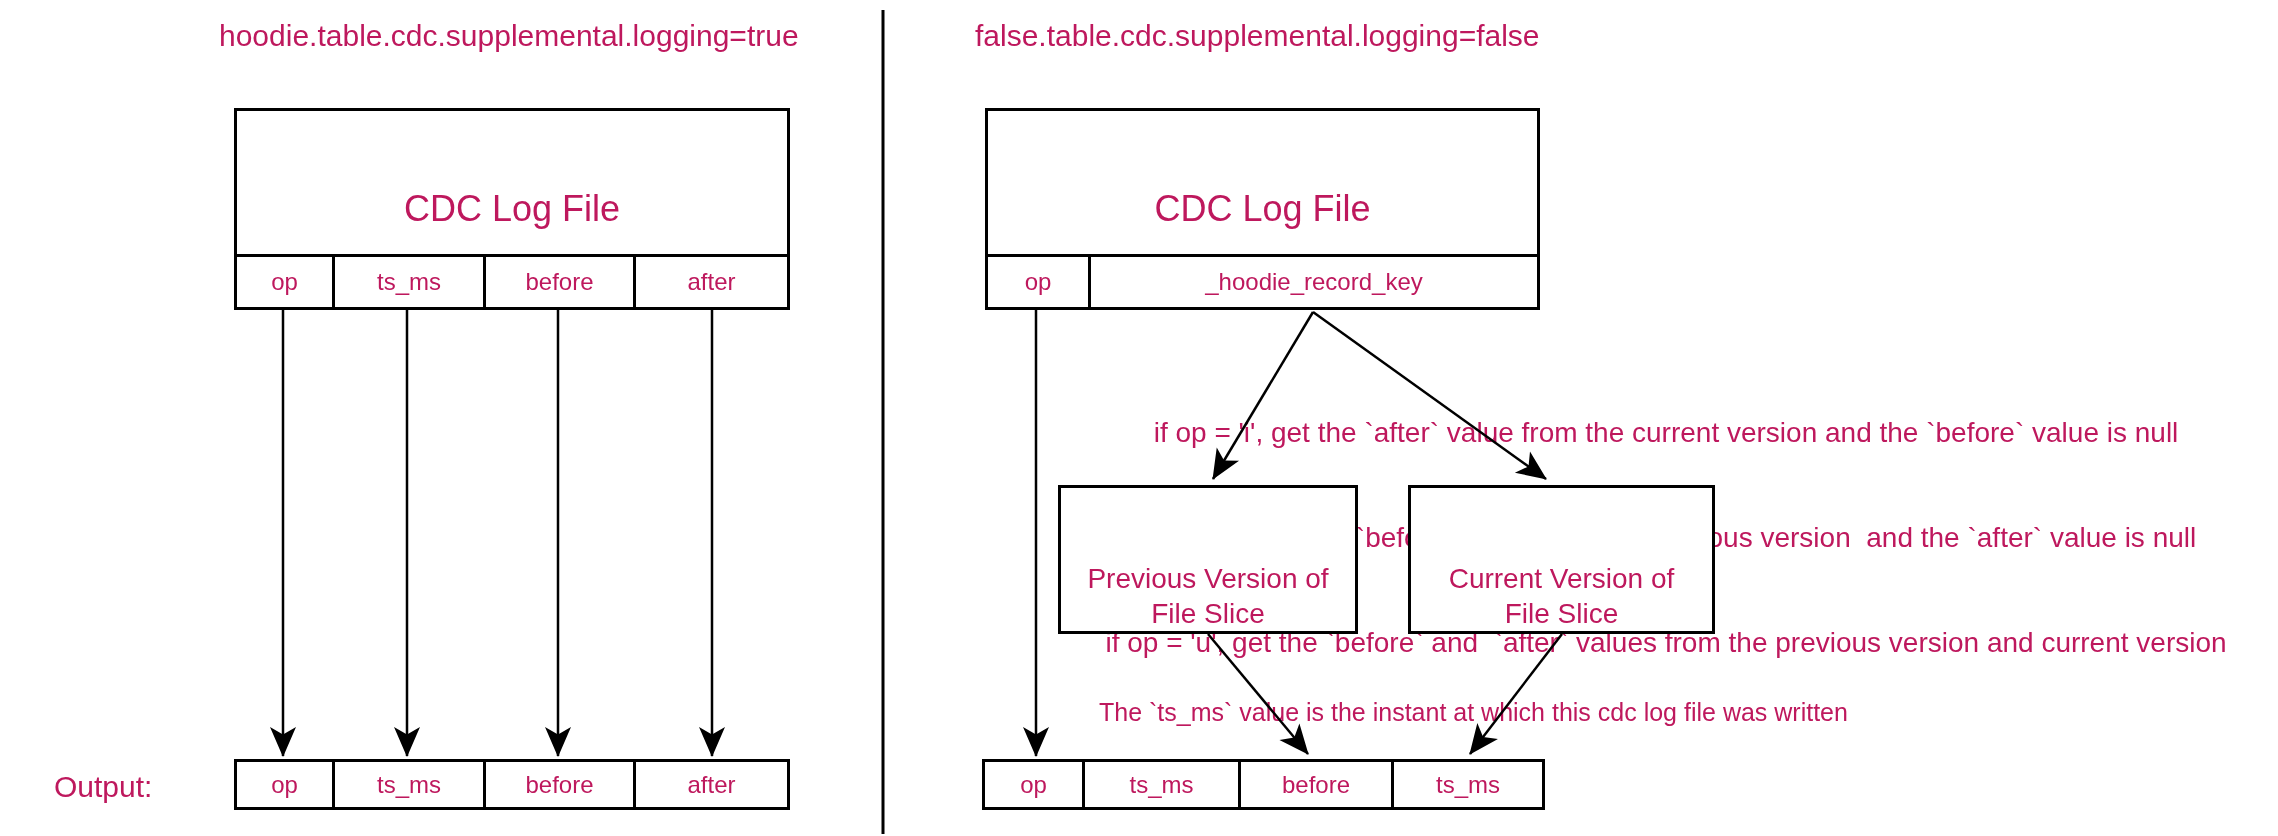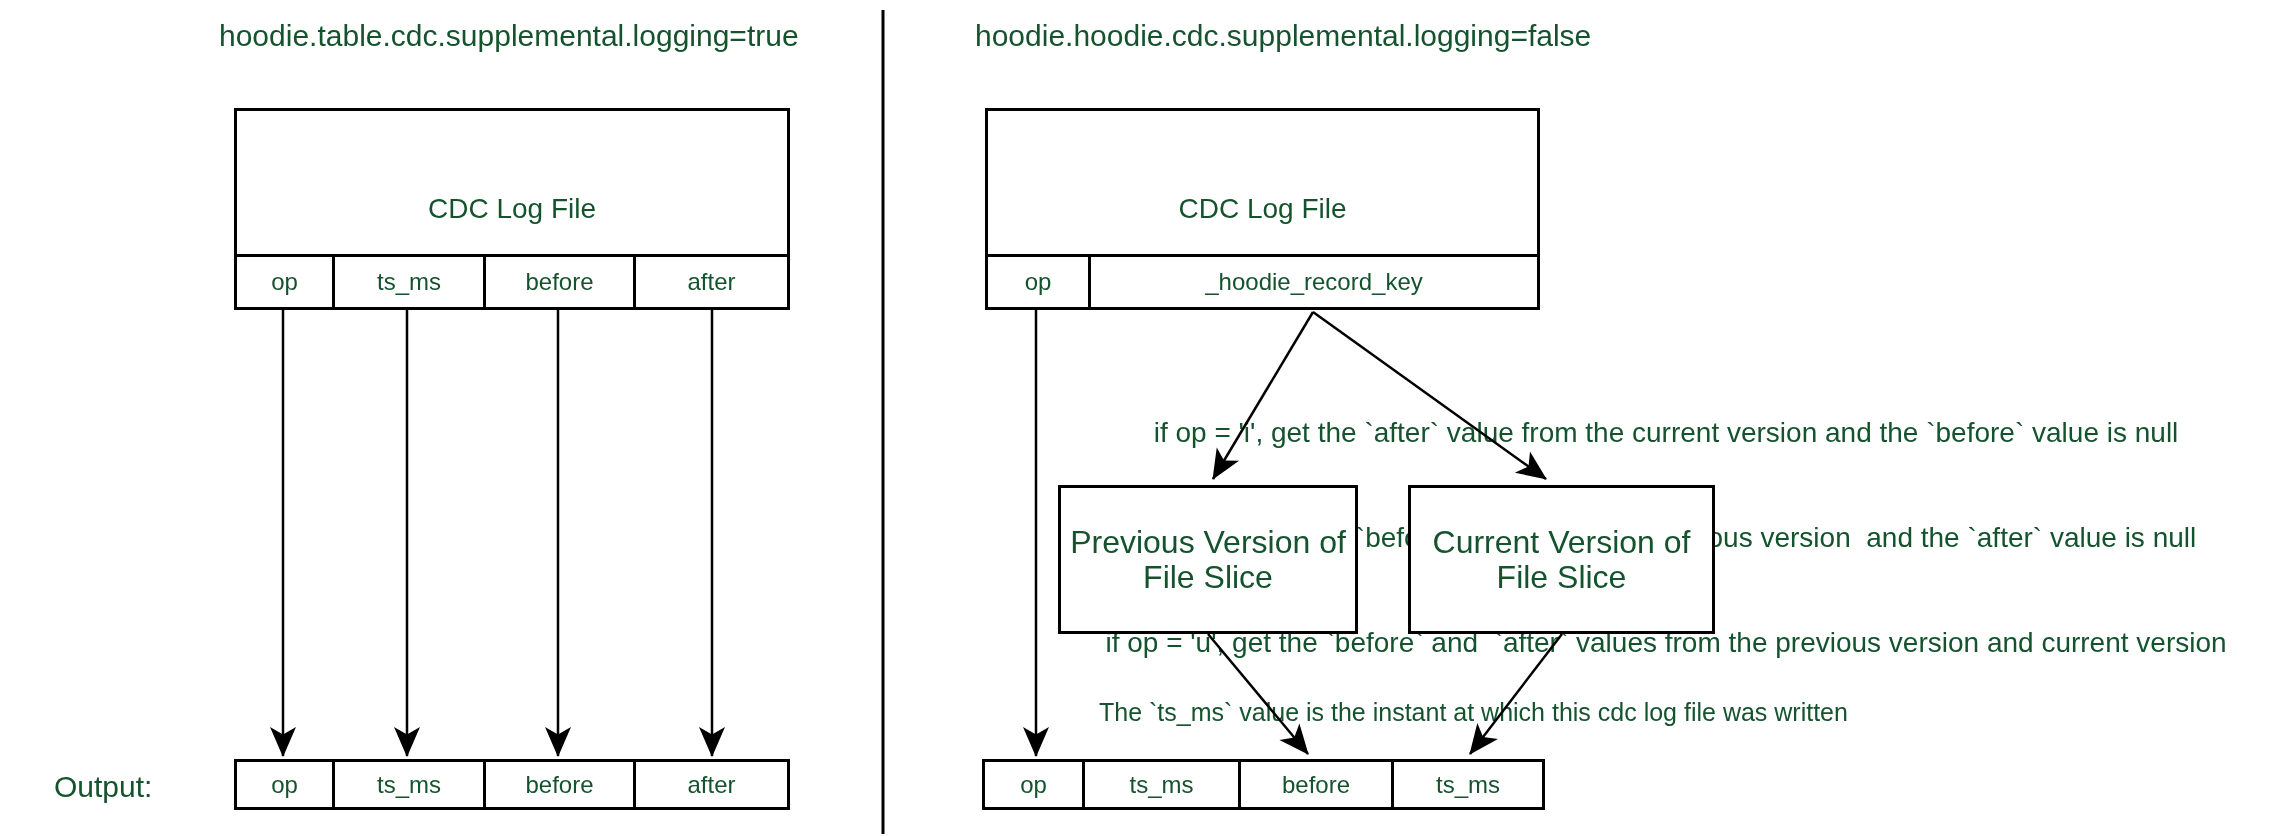--- a/index.html
+++ b/index.html
@@ -1,37 +1,37 @@
 <!DOCTYPE html>
 <html><head>
 <meta charset="utf-8">
 <style>
   html,body { margin:0; padding:0; background:#ffffff; }
   #canvas {
     position:relative;
     width:2278px; height:836px;
     background:#ffffff;
     font-family:"Liberation Sans", sans-serif;
-    color:#14532d;
+    color:#be185d;
     overflow:hidden;
   }
   .abs { position:absolute; }
   .title {
     font-size:30px; line-height:36px; white-space:pre;
   }
   .cdcbox {
     position:absolute;
     border:3px solid #000;
     box-sizing:border-box;
     background:#fff;
   }
   .cdcbox .boxlabel {
     position:absolute; inset:0;
     display:flex; align-items:center; justify-content:center;
-    font-size:28px;
+    font-size:36px;
   }
   .hdrstrip {
     position:absolute; left:0; right:0; bottom:0; height:50px;
     border-top:3px solid #000;
     display:flex;
     background:#fff;
   }
   .outrow {
     position:absolute;
     border:3px solid #000;
@@ -44,22 +44,22 @@
     display:flex; align-items:center; justify-content:center;
     font-size:24px;
     white-space:pre;
   }
   .cell + .cell { border-left:3px solid #000000; }
   .vbox {
     position:absolute;
     border:3px solid #000;
     box-sizing:border-box;
     display:flex; flex-direction:column;
-    align-items:center; justify-content:center;
-    font-size:32px; line-height:35px;
+    align-items:center; justify-content:flex-end;
+    font-size:28px; line-height:35px;
     text-align:center;
     background:#fff;
   }
   .rules {
     position:absolute;
     text-align:center;
     font-size:28px; line-height:35px;
     white-space:pre;
   }
   .note {
@@ -95,21 +95,21 @@
 
   <div class="outputlabel" style="left:22px; top:769px;">Output:</div>
 
   <div class="outrow" style="left:234px; top:759px; width:556px; height:51px;">
     <div class="cell" style="width:95px;">op</div>
     <div class="cell" style="width:151px;">ts_ms</div>
     <div class="cell" style="width:150px;">before</div>
     <div class="cell" style="width:154px;">after</div>
   </div>
 
-  <div class="abs title" style="left:975px; top:18px;">hoodie.hoodie.cdc.supplemental.logging=false</div>
+  <div class="abs title" style="left:975px; top:18px;">false.table.cdc.supplemental.logging=false</div>
 
   <div class="cdcbox" style="left:985px; top:108px; width:555px; height:202px;">
     <div class="boxlabel">CDC Log File</div>
     <div class="hdrstrip">
       <div class="cell" style="width:100px;">op</div>
       <div class="cell" style="width:449px;">_hoodie_record_key</div>
     </div>
   </div>
 
   <div class="rules" style="left:1058px; top:345px; width:1216px;">

